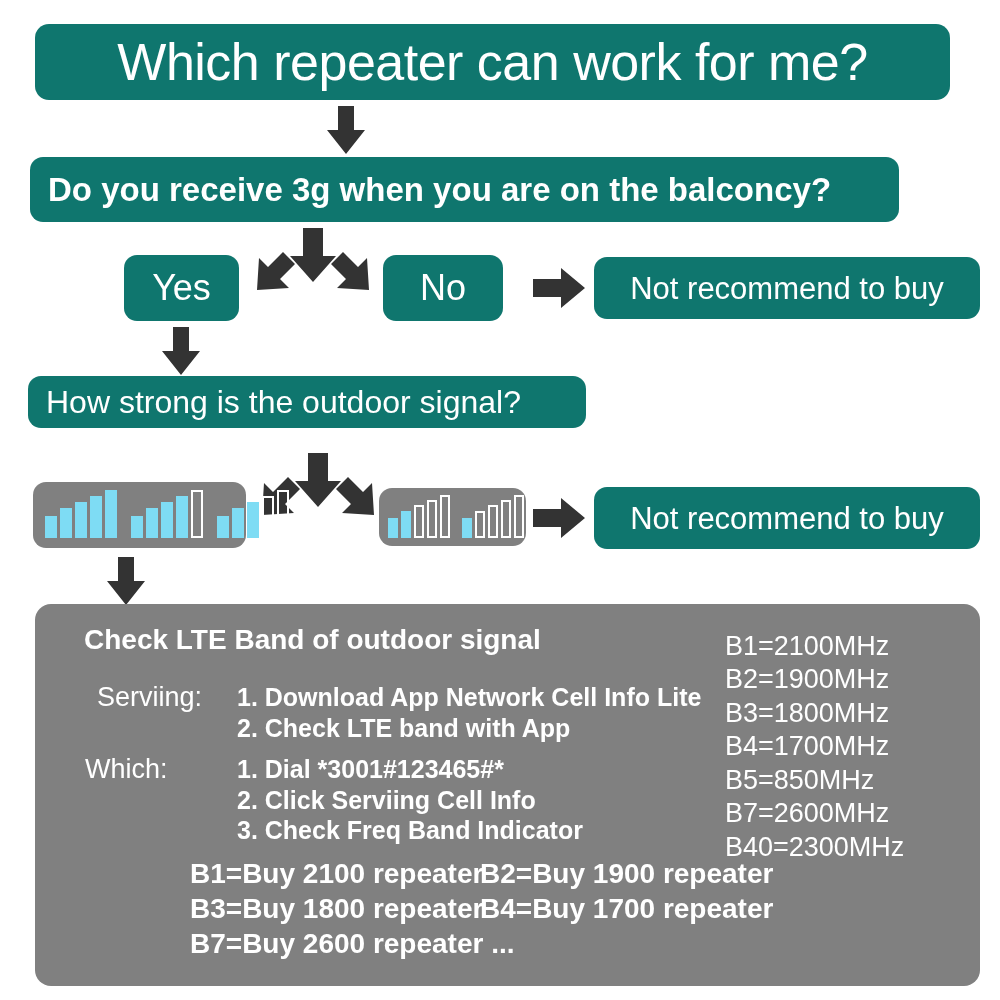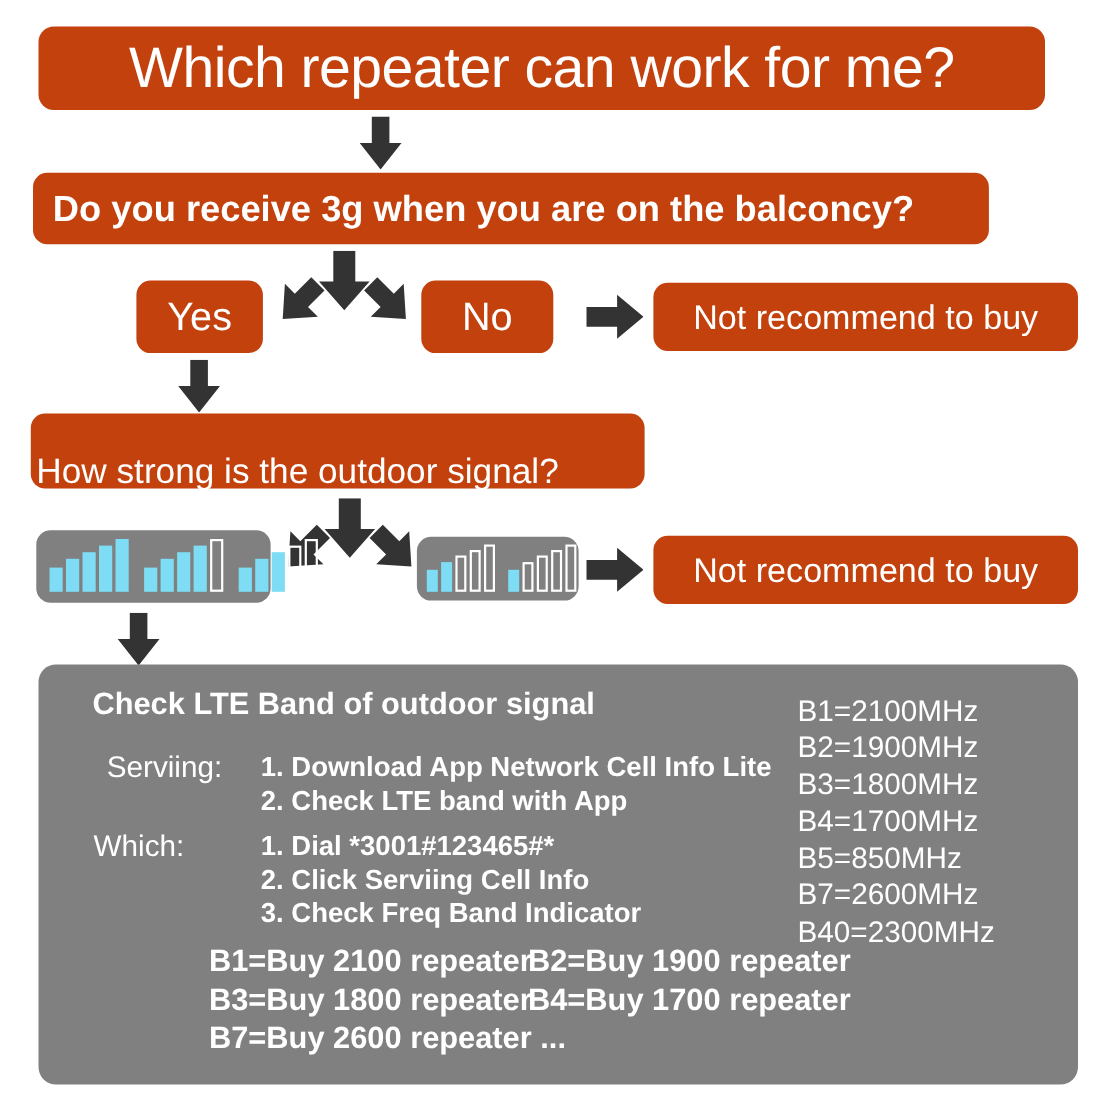--- a/index.html
+++ b/index.html
@@ -19,21 +19,21 @@
   .canvas {
     position: absolute;
     left: 0; top: 0;
     width: 1000px;
     height: 1000px;
   }
 
   
   .node {
     position: absolute;
-    background: #c2410c;
+    background: #0f766e;
     border-radius: 13px;
     color: #ffffff;
     display: flex;
     align-items: center;
     box-sizing: border-box;
   }
   .node-text {
     white-space: nowrap;
     line-height: 1;
   }
@@ -86,23 +86,22 @@
   #nrec-box-1 { left: 594px; top: 257px; width: 386px; }
   #nrec-box-2 { left: 594px; top: 487px; width: 386px; }
   .nrec-box .node-text {
     font-size: 31px;
     font-weight: 400;
   }
 
   
   #q2-box {
     left: 28px; top: 376px;
-    width: 558px; height: 68px;
-    padding-left: 5px;
-    align-items: flex-end;
+    width: 558px; height: 52px;
+    padding-left: 18px;
   }
   #q2-box .node-text {
     font-size: 32px;
     font-weight: 400;
   }
 
   
   .sig-box {
     position: absolute;
     background: #808080;

